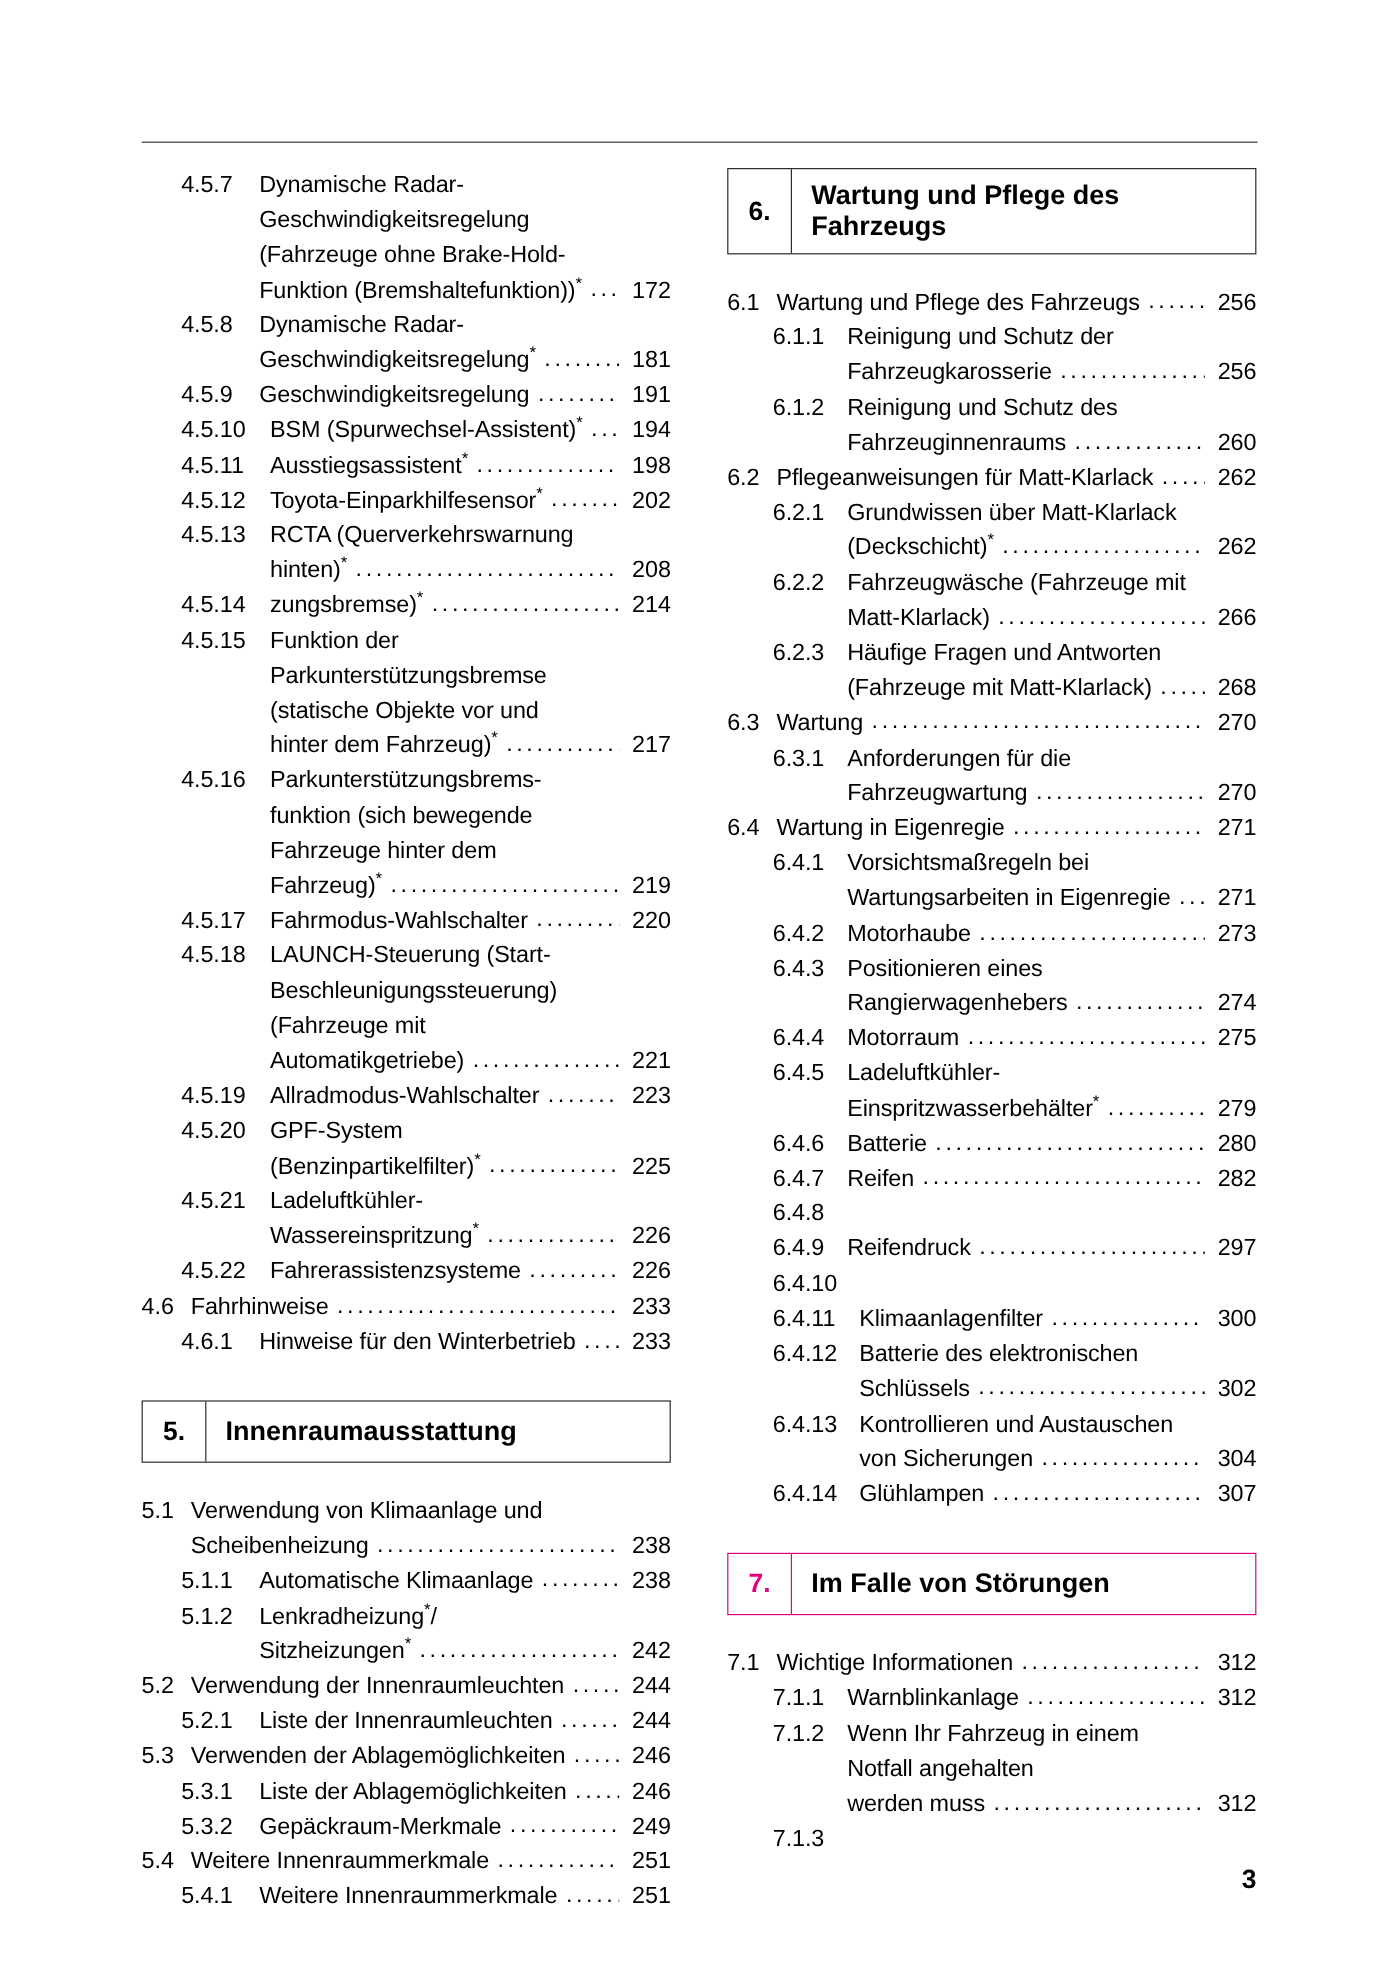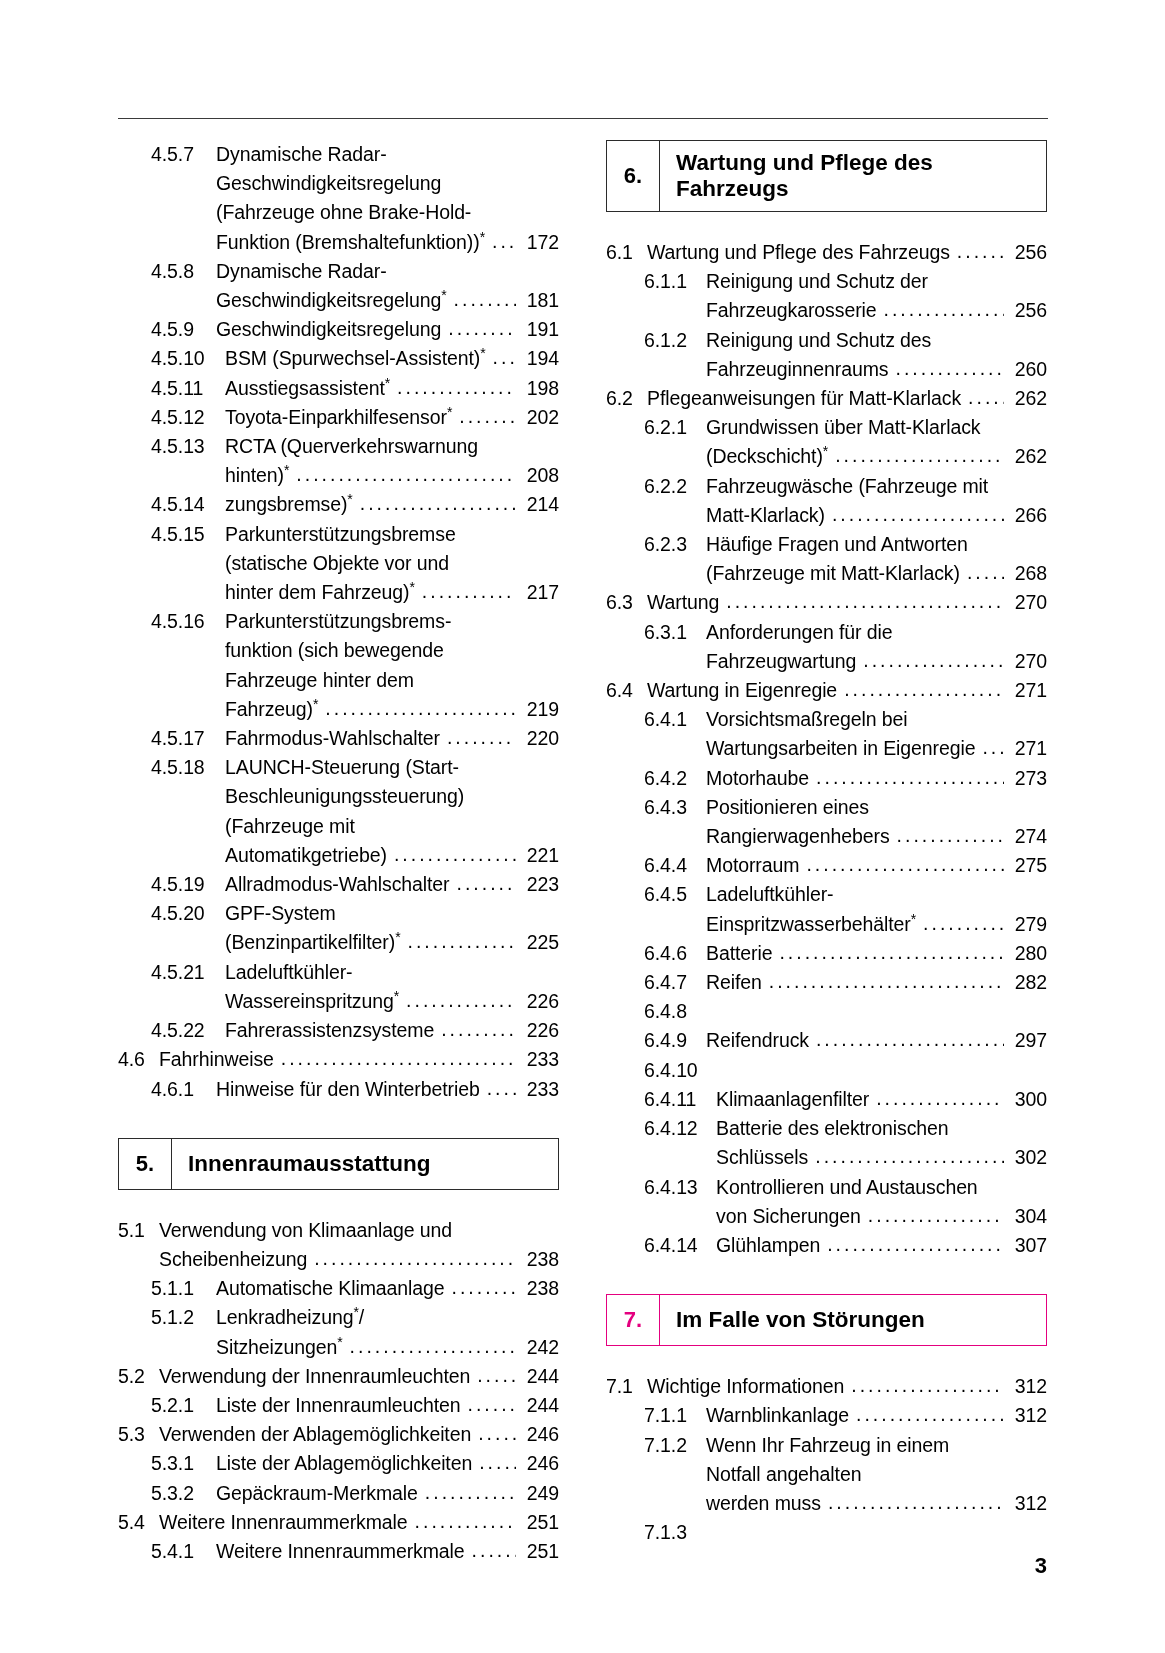--- a/index.html
+++ b/index.html
@@ -270,20 +270,23 @@
                 <span class="txt">zungsbremse)<sup class="ast">*</sup></span>
                 <span class="leader"></span>
                 <span class="pg">214</span>
               </div>
             </div>
           </div>
           <div class="entry lvl2w">
             <div class="num">4.5.15</div>
             <div class="body">
               <div class="ln nopg">
+                <span class="txt">Funktion der</span>
+              </div>
+              <div class="ln nopg">
                 <span class="txt">Parkunterstützungsbremse</span>
               </div>
               <div class="ln nopg">
                 <span class="txt">(statische Objekte vor und</span>
               </div>
               <div class="ln">
                 <span class="txt">hinter dem Fahrzeug)<sup class="ast">*</sup></span>
                 <span class="leader"></span>
                 <span class="pg">217</span>
               </div>

